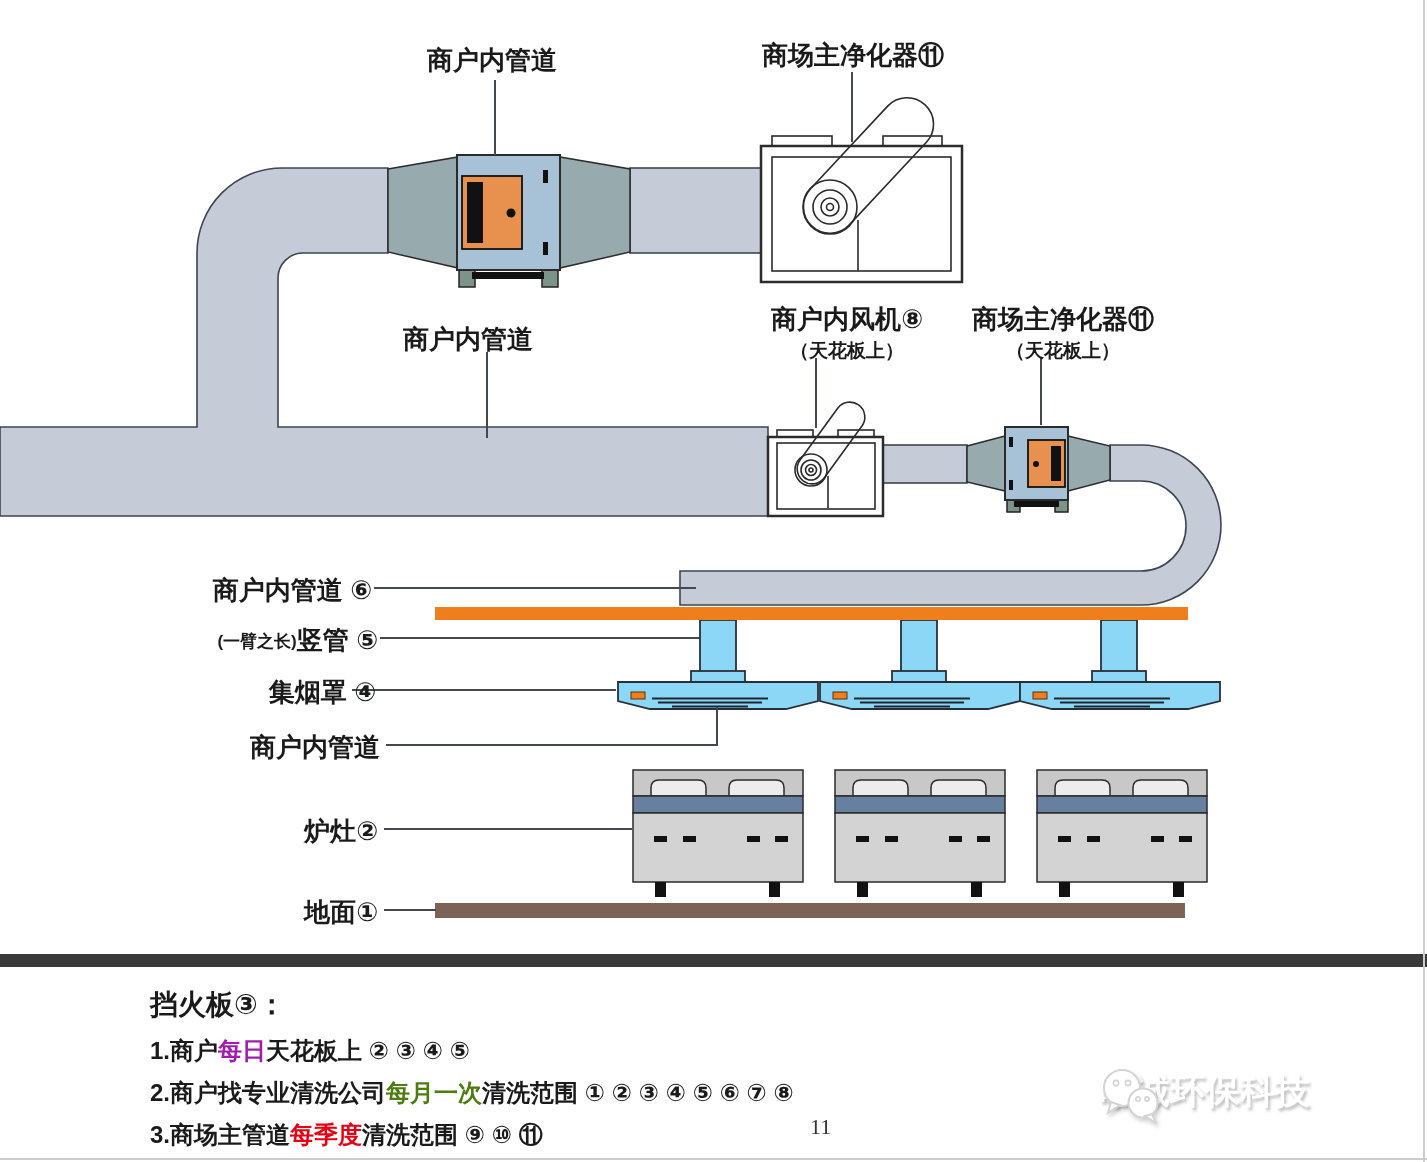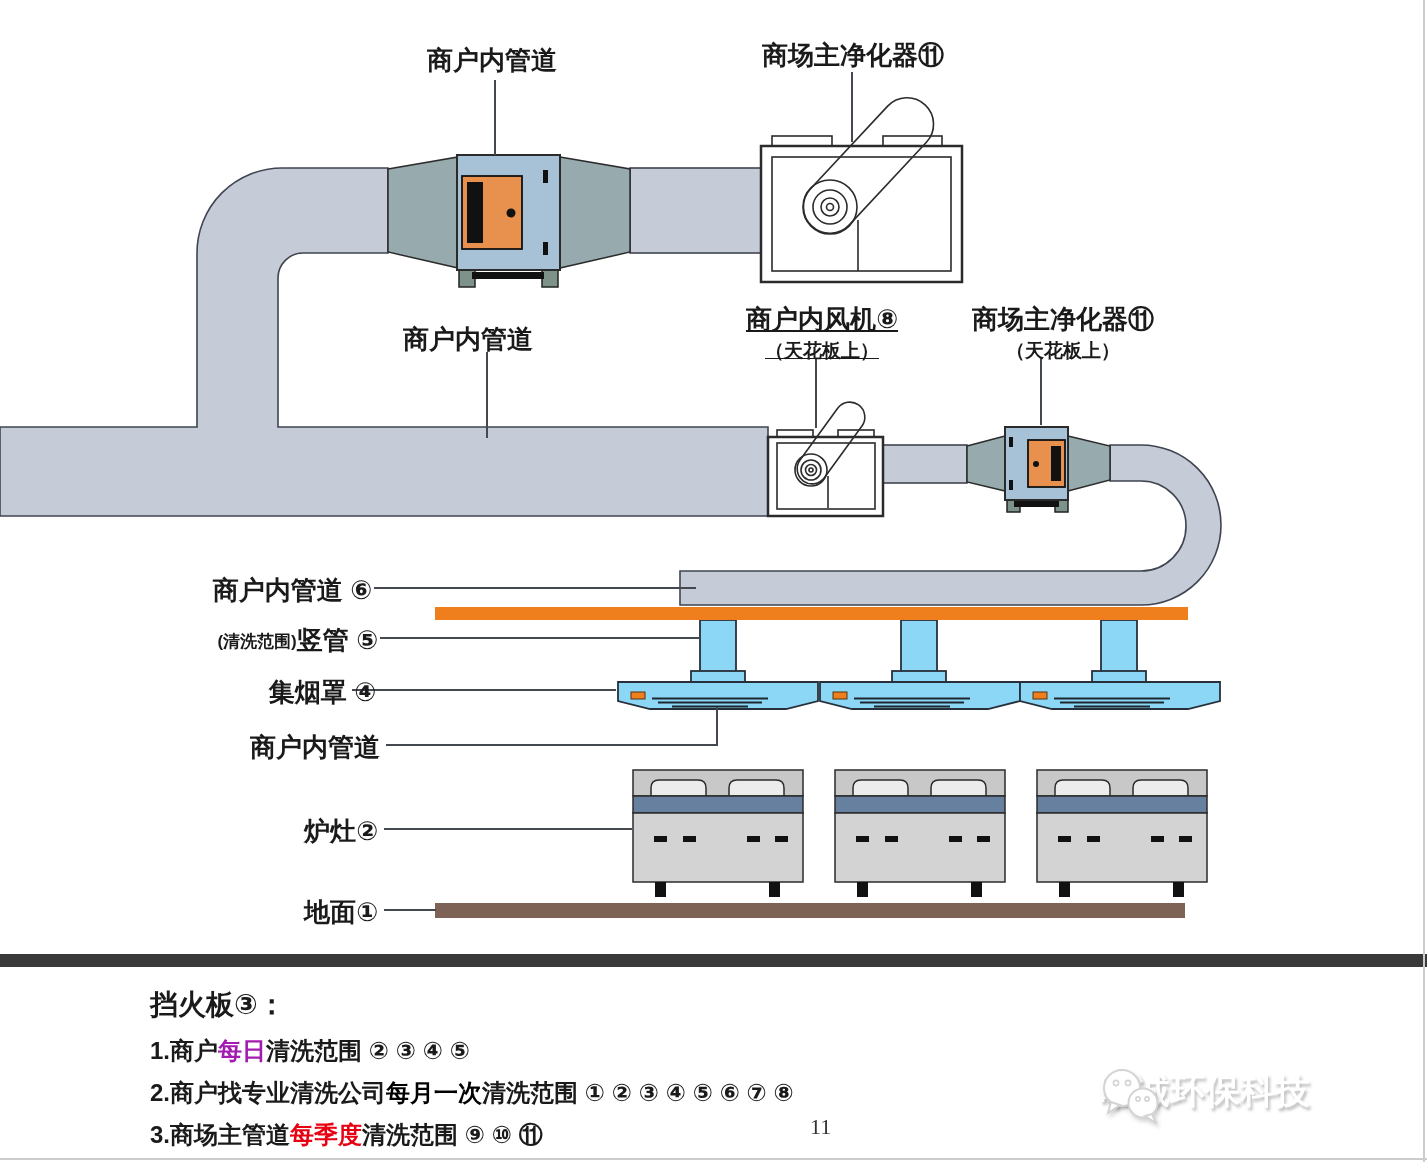--- a/index.html
+++ b/index.html
@@ -173,47 +173,47 @@
     <polyline points="386,745 717,745 717,707"></polyline>
     <line x1="384" y1="829" x2="632" y2="829"></line>
     <line x1="384" y1="910" x2="436" y2="910"></line>
   </g>
 </svg>
 
 <div class="lbl center" style="left:492px;top:43px;">商户内管道</div>
 <div class="lbl center" style="left:853px;top:38px;">商场主净化器⑪</div>
 <div class="lbl center" style="left:468px;top:322px;">商户内管道</div>
 
-<div class="lbl center" style="left:822px;top:302px;text-decoration:underline;">
+<div class="lbl center" style="left:847px;top:302px;">
   <span>商户内风机⑧</span>
   <span class="sub">（天花板上）</span>
 </div>
 <div class="lbl center" style="left:1063px;top:302px;">
   <span>商场主净化器⑪</span>
   <span class="sub">（天花板上）</span>
 </div>
 
 <div class="lbl right" style="right:1055px;top:573px;">商户内管道 ⑥</div>
 <div class="lbl right" style="right:1049px;top:623px;">
-  <span class="small-prefix">(清洗范围)</span><span>竖管 ⑤</span>
+  <span class="small-prefix">(一臂之长)</span><span>竖管 ⑤</span>
 </div>
 <div class="lbl right" style="right:1051px;top:675px;">集烟罩 ④</div>
 <div class="lbl right" style="right:1047px;top:730px;">商户内管道</div>
 <div class="lbl right" style="right:1049px;top:814px;">炉灶②</div>
 <div class="lbl right" style="right:1049px;top:895px;">地面①</div>
 
 <div class="divider"></div>
 
 <div class="legend-title">挡火板③：</div>
 
 <div class="legend-line" style="top:1035px;">
-  <span>1.商户</span><span style="color: #a21caf; font-family: Liberation Mono, monospace;">每日</span><span>清洗范围 ② ③ ④ ⑤</span>
+  <span>1.商户</span><span style="color: #a21caf; font-family: Liberation Mono, monospace;">每日</span><span>天花板上 ② ③ ④ ⑤</span>
 </div>
 <div class="legend-line" style="top:1077px;">
-  <span>2.商户找专业清洗公司</span><span style="color: #000000;">每月一次</span><span>清洗范围 ① ② ③ ④ ⑤ ⑥ ⑦ ⑧</span>
+  <span>2.商户找专业清洗公司</span><span style="color: #4d7c0f;">每月一次</span><span>清洗范围 ① ② ③ ④ ⑤ ⑥ ⑦ ⑧</span>
 </div>
 <div class="legend-line" style="top:1119px;">
   <span>3.商场主管道</span><span style="color: rgb(230, 0, 18);">每季度</span><span>清洗范围 ⑨ ⑩ ⑪</span>
 </div>
 
 <div class="pagenum">11</div>
 
 <div class="watermark">
   <svg class="wm-icon" width="62" height="56" viewBox="0 0 62 56">
     <g fill="#ffffff" stroke="#d4d4d4" stroke-width="2">

